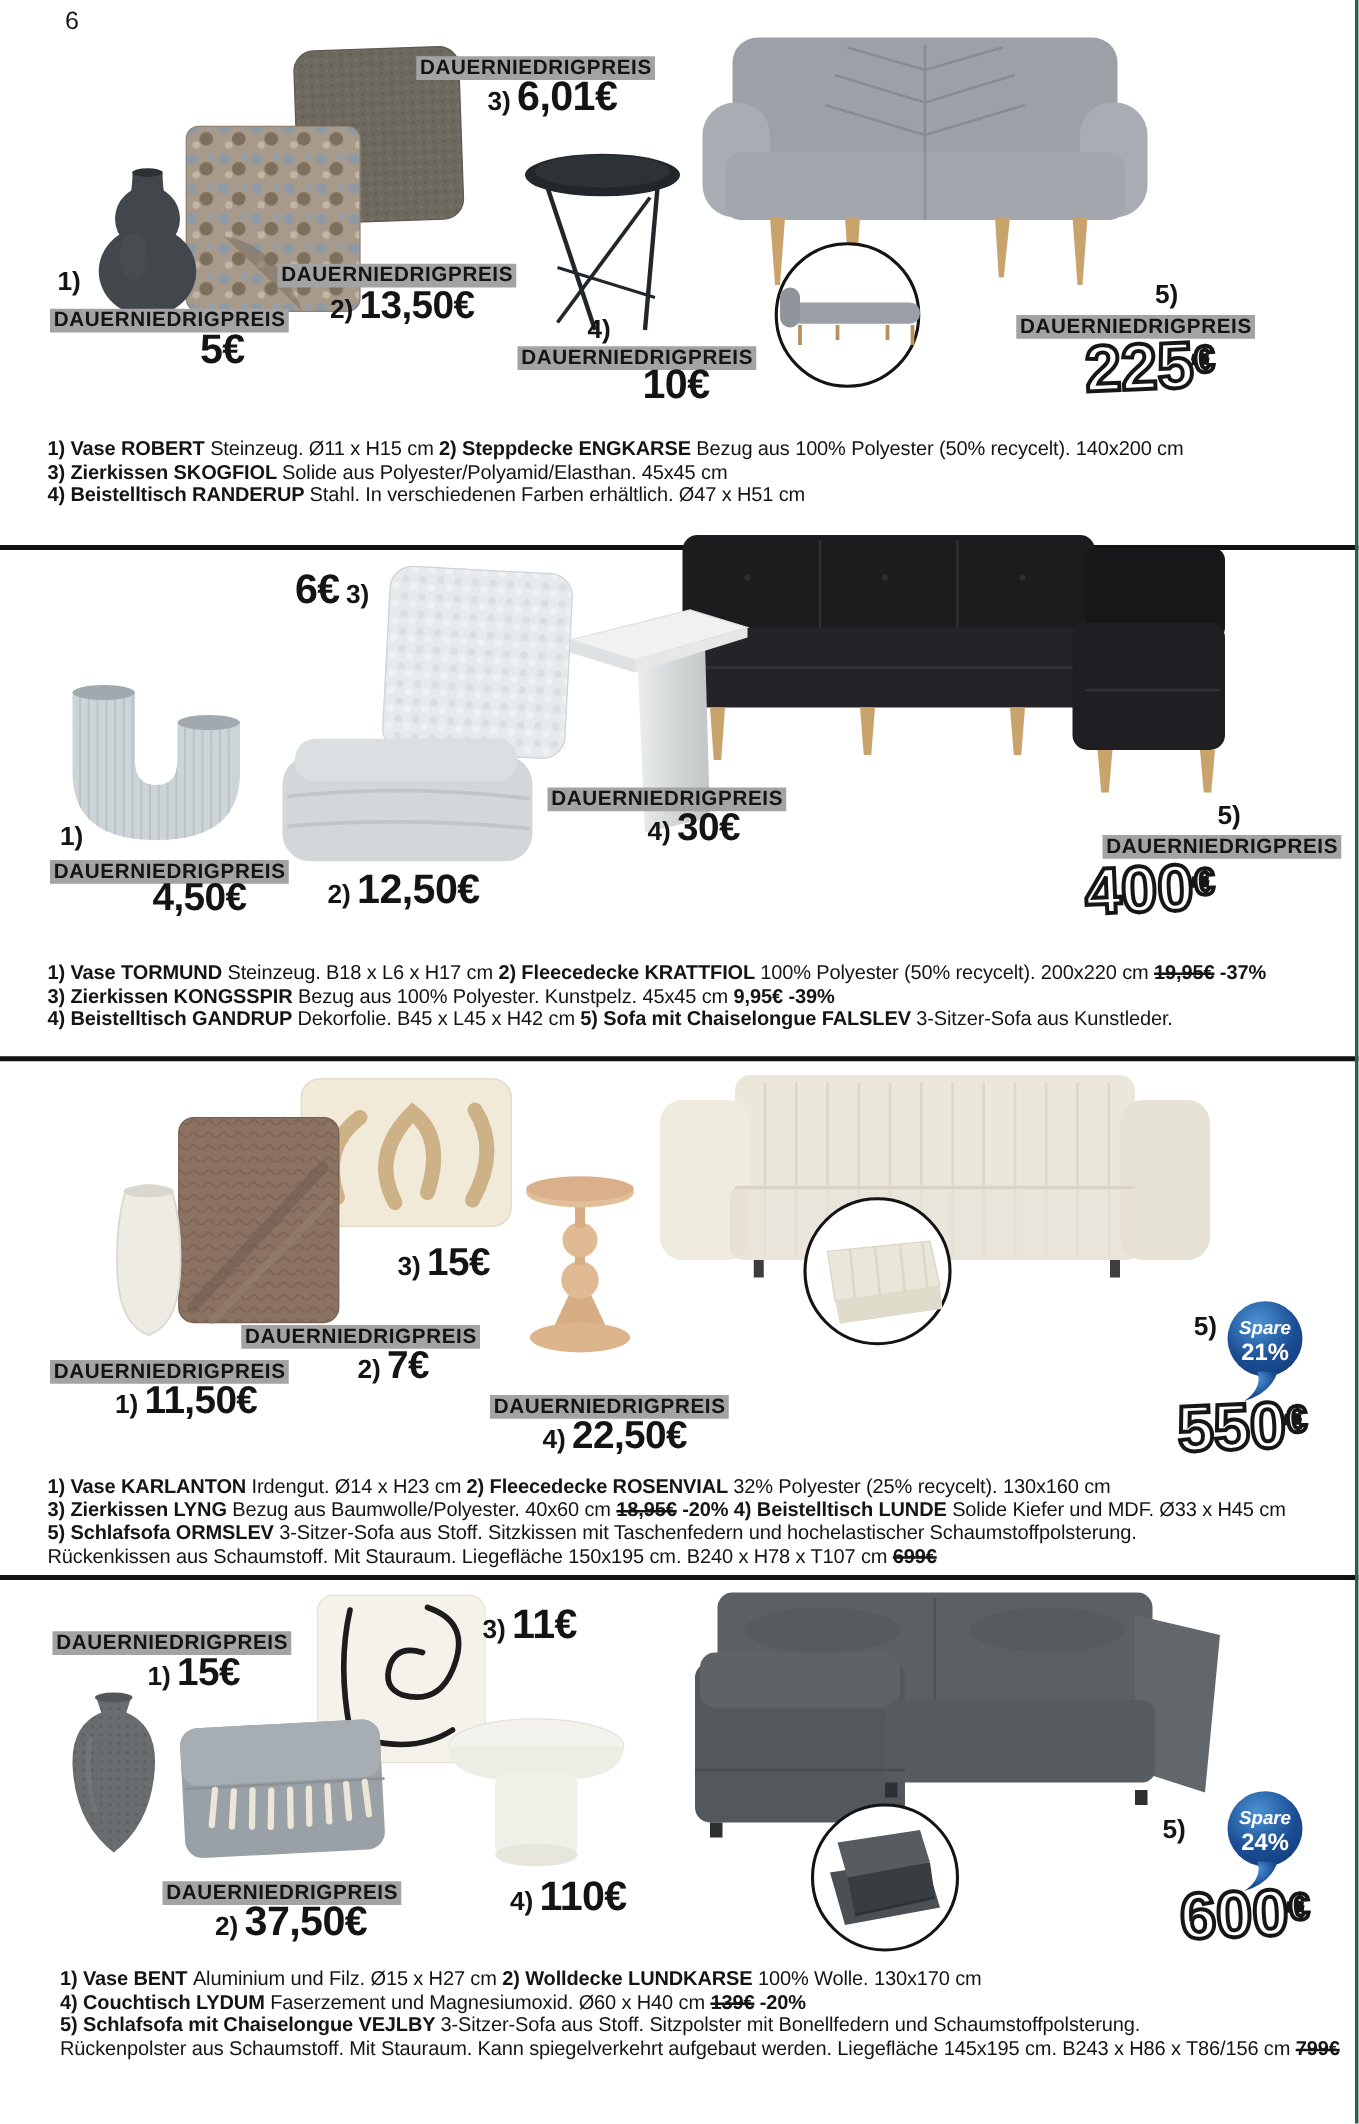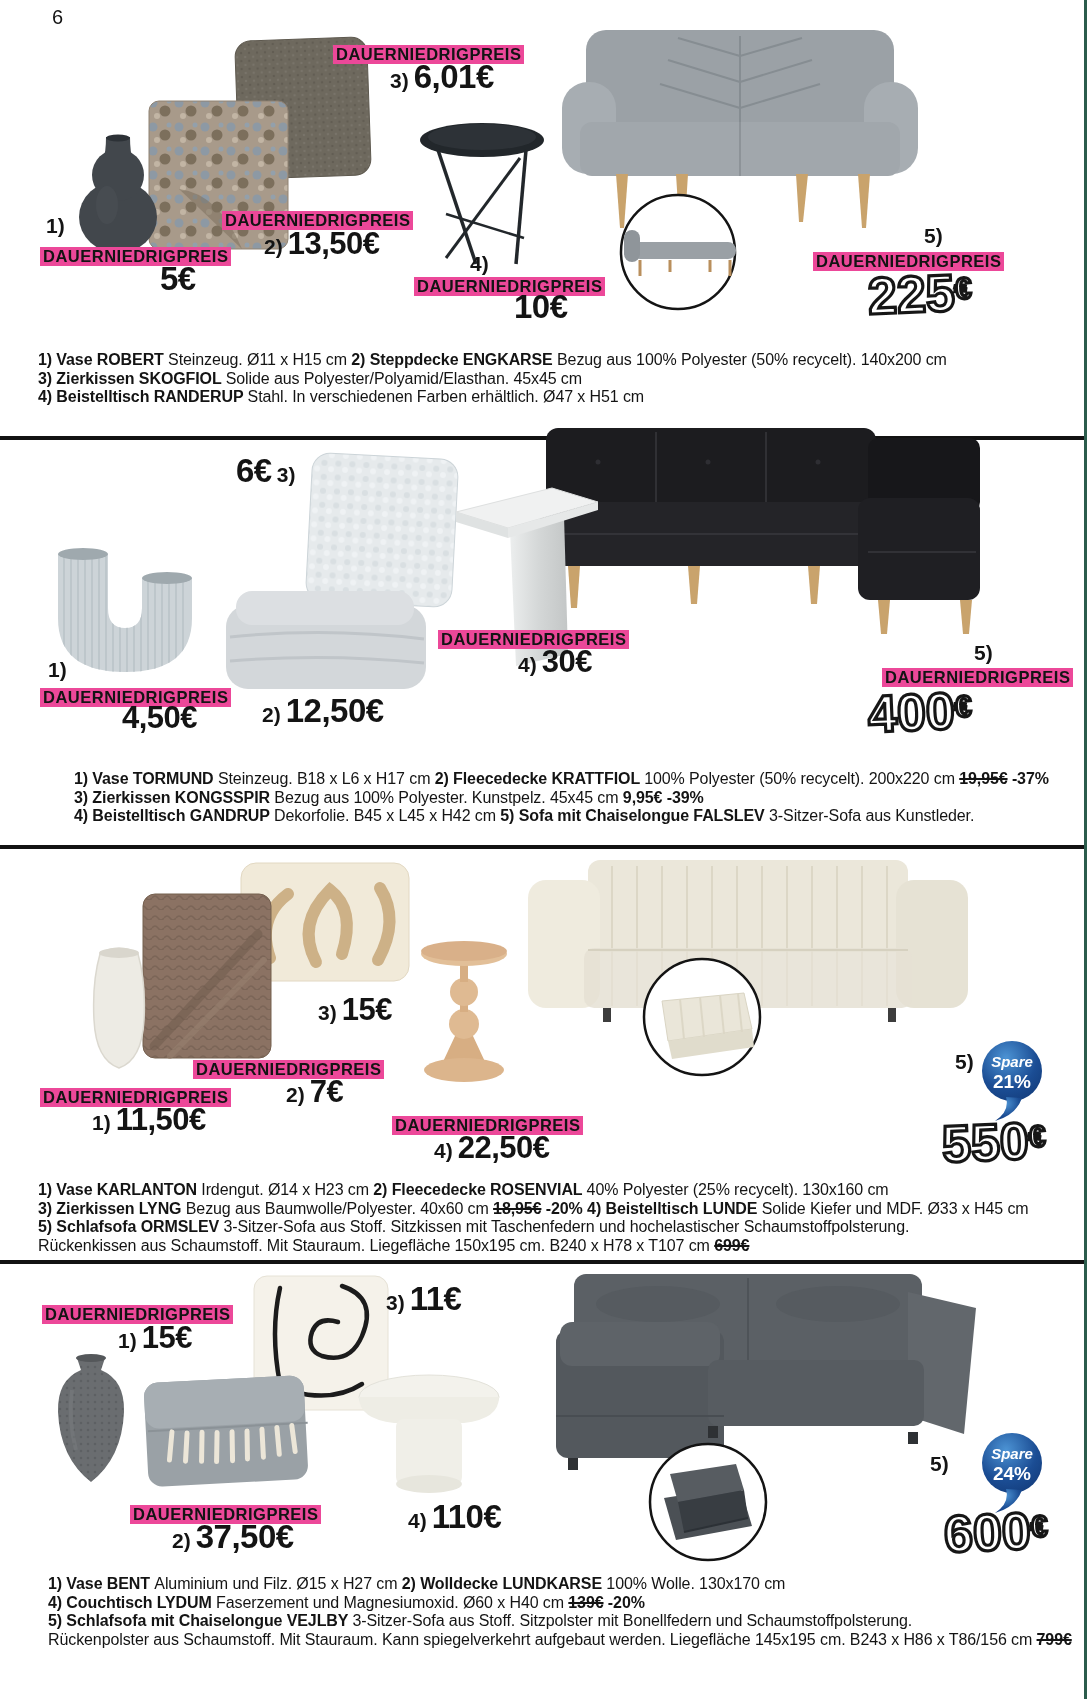--- a/index.html
+++ b/index.html
@@ -2,21 +2,21 @@
 <html><head>
 <meta charset="utf-8">
 <style>
   html,body{margin:0;padding:0;background:#fff;}
   .page{position:relative;width:1087px;height:1699px;background:#fff;overflow:hidden;
         font-family:"Liberation Sans",sans-serif;color:#141414;}
   .edge-strip{position:absolute;top:0;right:0;width:3px;height:1699px;}
   .divider{position:absolute;left:0;width:1087px;height:4px;background:#121212;}
   .pagenum{position:absolute;font-size:20px;font-weight:400;}
   .plabel{position:absolute;font-weight:700;font-size:16.5px;letter-spacing:.5px;
-          background:#ec4899;padding:0 3px;white-space:nowrap;}
+          background:#a3a3a3;padding:0 3px;white-space:nowrap;}
   .price{position:absolute;display:flex;align-items:baseline;gap:5px;white-space:nowrap;}
   .price .n{font-weight:700;font-size:21px;}
   .price .v{font-weight:700;font-size:31px;letter-spacing:-.5px;}
   .price.lg .v{font-size:33px;}
   .nmark{position:absolute;font-weight:700;font-size:21px;}
   .bigprice{position:absolute;font-weight:800;font-size:52px;letter-spacing:0;
             color:#fff;-webkit-text-stroke:3.2px #161616;transform:rotate(-2.5deg);
             white-space:nowrap;line-height:1;}
   .bigprice .cur{font-size:.58em;vertical-align:.38em;}
   .desc{position:absolute;font-size:16px;line-height:18.7px;letter-spacing:-.1px;white-space:nowrap;}
@@ -238,21 +238,21 @@
   <div class="plabel" style="left:438px;top:630px;">DAUERNIEDRIGPREIS</div>
   <div class="price" style="left:518px;top:644px;">
       <span class="n">4)</span>
       <span class="v">30€</span>
     </div>
 
   <div class="nmark" style="left:974px;top:641px;">5)</div>
   <div class="plabel" style="left:882px;top:668px;">DAUERNIEDRIGPREIS</div>
   <div class="bigprice" style="left:868px;top:686px;"><span>400</span><span class="cur">€</span></div>
 
-  <div class="desc" style="left:38px;top:770px;margin-left:36px;">
+  <div class="desc" style="left:38px;top:770px;">
     <div class="dline"><span class="b">1) Vase TORMUND </span><span>Steinzeug. B18 x L6 x H17 cm </span><span class="b">2) Fleecedecke KRATTFIOL </span><span>100% Polyester (50% recycelt). 200x220 cm </span><span class="b s">19,95€</span><span class="b"> -37%</span></div>
     <div class="dline"><span class="b">3) Zierkissen KONGSSPIR </span><span>Bezug aus 100% Polyester. Kunstpelz. 45x45 cm </span><span class="b">9,95€ -39%</span></div>
     <div class="dline"><span class="b">4) Beistelltisch GANDRUP </span><span>Dekorfolie. B45 x L45 x H42 cm </span><span class="b">5) Sofa mit Chaiselongue FALSLEV </span><span>3-Sitzer-Sofa aus Kunstleder.</span></div>
   </div>
 
   <div class="divider" style="top:845px;"></div>
 
   <div class="ph" style="left:238px;top:858px;width:175px;height:130px;">
     <svg viewBox="0 0 175 130">
         <rect x="3" y="5" width="168" height="118" rx="15" fill="#f1ead9" stroke="#e2d8c2" stroke-width="1"></rect>
@@ -354,21 +354,21 @@
         </defs>
     <circle cx="32" cy="33" r="30" fill="url(#gB1)"></circle>
         <path d="M26 59 Q30 73 15 83 Q36 77 42 60 Z" fill="url(#gB1)"></path>
     <text x="32" y="29" text-anchor="middle" fill="#fff" font-size="15" font-style="italic" font-weight="600" font-family="Liberation Sans, sans-serif">Spare</text>
     <text x="32" y="50" text-anchor="middle" fill="#fff" font-size="19" font-weight="700" font-family="Liberation Sans, sans-serif">21%</text>
       </svg>
   </div>
   <div class="bigprice" style="left:942px;top:1116px;"><span>550</span><span class="cur">€</span></div>
 
   <div class="desc" style="left:38px;top:1181px;">
-    <div class="dline"><span class="b">1) Vase KARLANTON </span><span>Irdengut. Ø14 x H23 cm </span><span class="b">2) Fleecedecke ROSENVIAL </span><span>40% Polyester (25% recycelt). 130x160 cm</span></div>
+    <div class="dline"><span class="b">1) Vase KARLANTON </span><span>Irdengut. Ø14 x H23 cm </span><span class="b">2) Fleecedecke ROSENVIAL </span><span>32% Polyester (25% recycelt). 130x160 cm</span></div>
     <div class="dline"><span class="b">3) Zierkissen LYNG </span><span>Bezug aus Baumwolle/Polyester. 40x60 cm </span><span class="b s">18,95€</span><span class="b"> -20% </span><span class="b">4) Beistelltisch LUNDE </span><span>Solide Kiefer und MDF. Ø33 x H45 cm</span></div>
     <div class="dline"><span class="b">5) Schlafsofa ORMSLEV </span><span>3-Sitzer-Sofa aus Stoff. Sitzkissen mit Taschenfedern und hochelastischer Schaumstoffpolsterung.</span></div>
     <div class="dline"><span>Rückenkissen aus Schaumstoff. Mit Stauraum. Liegefläche 150x195 cm. B240 x H78 x T107 cm </span><span class="b s">699€</span></div>
   </div>
 
   <div class="divider" style="top:1260px;"></div>
 
   <div class="ph" style="left:250px;top:1272px;width:142px;height:142px;">
     <svg viewBox="0 0 142 142">
         <rect x="4" y="4" width="134" height="134" rx="13" fill="#f5f2ea" stroke="#e6e2d6" stroke-width="1"></rect>

